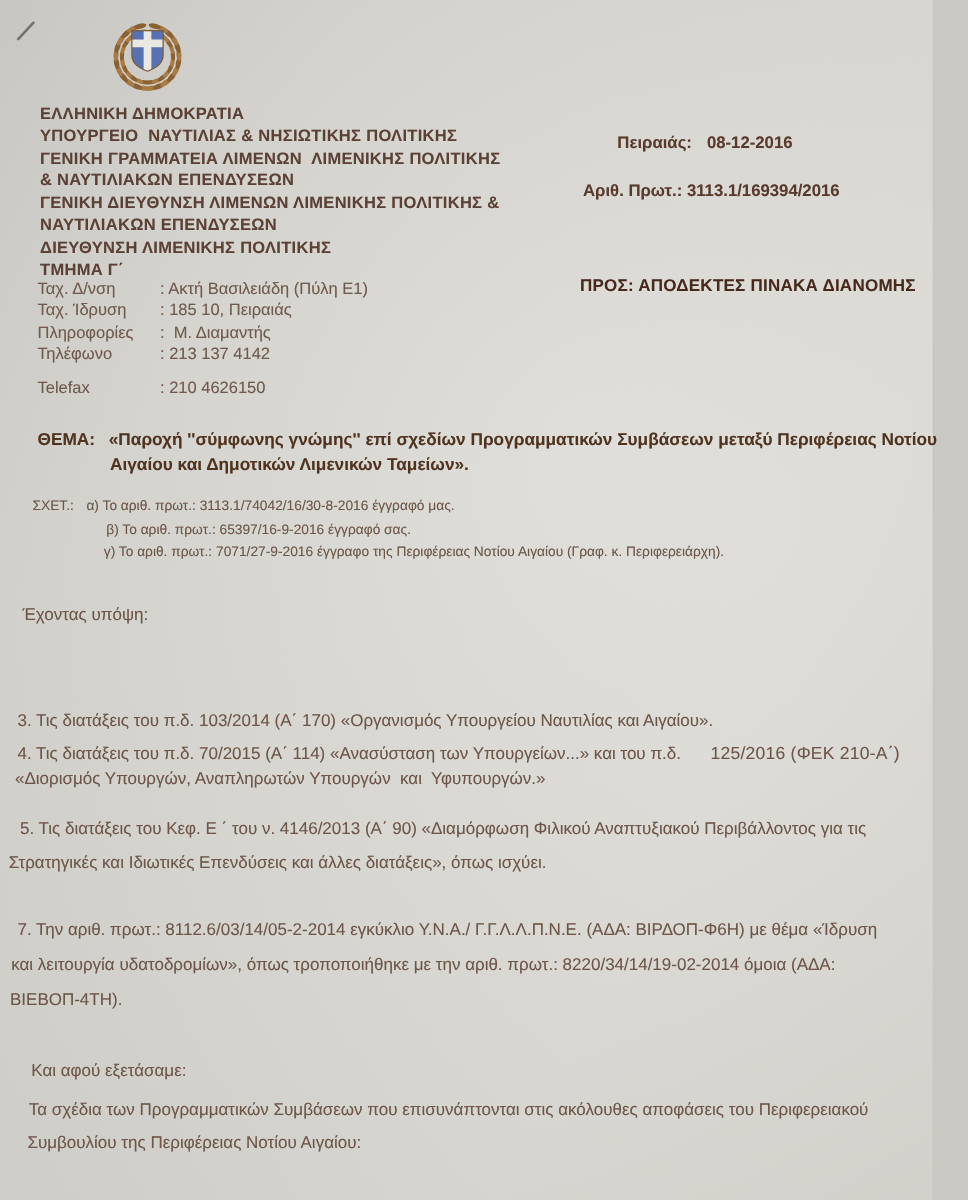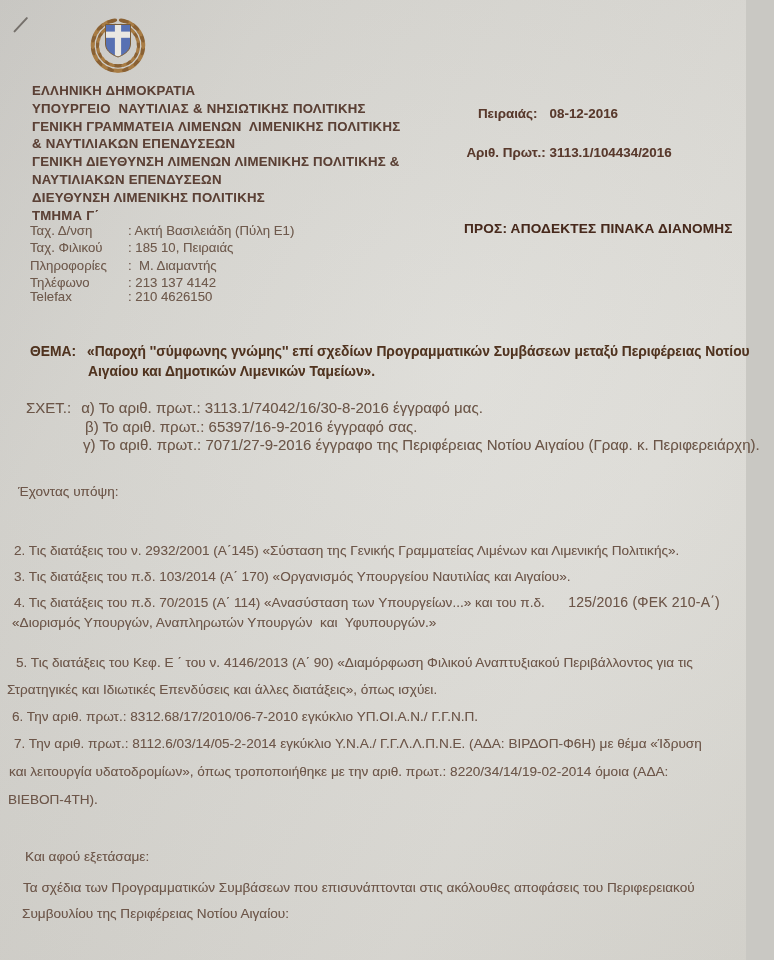--- a/index.html
+++ b/index.html
@@ -13,21 +13,21 @@
     color:#6d564a;
   }
   .l{position:absolute;white-space:pre;line-height:1.15;text-shadow:0 0 0.5px rgba(80,60,45,0.25);}
   .org{font-size:13.2px;font-weight:700;color:#5b4035;letter-spacing:.25px;}
   .contact{font-size:13.2px;color:#6f5a4d;}
   .contact .lab{display:inline-block;width:98px;}
   .meta{font-size:13.4px;font-weight:700;color:#59392c;}
   .meta .gap{margin-right:12px;}
   .recipient{font-size:13.6px;font-weight:700;color:#47291c;letter-spacing:.2px;}
   .subject{font-size:13.8px;font-weight:700;color:#50331f;}
-  .refs{font-size:15px;color:#6c5648;}
+  .refs{font-size:11px;color:#6c5648;}
   .body-t{font-size:13.6px;color:#6d5649;text-align:right;}
   .big{font-size:14px;letter-spacing:.2px;margin-left:16px;}
   .pen-mark{
     position:absolute;left:14px;top:31px;width:20px;height:2.4px;
     background:#75706b;border-radius:2px;
     transform:rotate(-47deg);transform-origin:0 50%;
   }
   .emblem{position:absolute;left:88px;top:14px;width:60px;height:62px;}
   .emblem svg{width:100%;height:100%;}
 </style>
@@ -110,61 +110,59 @@
     <div class="l org" style="left:32px;top:119px">ΓΕΝΙΚΗ ΓΡΑΜΜΑΤΕΙΑ ΛΙΜΕΝΩΝ  ΛΙΜΕΝΙΚΗΣ ΠΟΛΙΤΙΚΗΣ</div>
     <div class="l org" style="left:32px;top:136px">&amp; ΝΑΥΤΙΛΙΑΚΩΝ ΕΠΕΝΔΥΣΕΩΝ</div>
     <div class="l org" style="left:32px;top:154px">ΓΕΝΙΚΗ ΔΙΕΥΘΥΝΣΗ ΛΙΜΕΝΩΝ ΛΙΜΕΝΙΚΗΣ ΠΟΛΙΤΙΚΗΣ &amp;</div>
     <div class="l org" style="left:32px;top:172px">ΝΑΥΤΙΛΙΑΚΩΝ ΕΠΕΝΔΥΣΕΩΝ</div>
     <div class="l org" style="left:32px;top:190px">ΔΙΕΥΘΥΝΣΗ ΛΙΜΕΝΙΚΗΣ ΠΟΛΙΤΙΚΗΣ</div>
     <div class="l org" style="left:32px;top:208px">ΤΜΗΜΑ Γ΄</div>
   </div>
 
   <div>
     <div class="l contact" style="left:30px;top:223px"><span class="lab">Ταχ. Δ/νση</span><span>: Ακτή Βασιλειάδη (Πύλη Ε1)</span></div>
-    <div class="l contact" style="left:30px;top:240px"><span class="lab">Ταχ. Φιλικού</span><span>: 185 10, Πειραιάς</span></div>
+    <div class="l contact" style="left:30px;top:240px"><span class="lab">Ταχ. Ίδρυση</span><span>: 185 10, Πειραιάς</span></div>
     <div class="l contact" style="left:30px;top:258px"><span class="lab">Πληροφορίες</span><span>:  Μ. Διαμαντής</span></div>
     <div class="l contact" style="left:30px;top:275px"><span class="lab">Τηλέφωνο</span><span>: 213 137 4142</span></div>
-    <div class="l contact" style="left:30px;top:289px"><span class="lab">Telefax</span><span>: 210 4626150</span></div>
+    <div class="l contact" style="left:30px;top:302px"><span class="lab">Telefax</span><span>: 210 4626150</span></div>
   </div>
 
-  <div class="l meta" style="left:463px;top:91px">
+  <div class="l meta" style="left:479px;top:91px">
     <span class="gap">Πειραιάς:</span><span>08-12-2016</span>
   </div>
   <div class="l meta" style="left:452px;top:130px">
-    <span>Αριθ. Πρωτ.:</span><span> </span><span>3113.1/104434/2016</span>
+    <span>Αριθ. Πρωτ.:</span><span> </span><span>3113.1/169394/2016</span>
   </div>
   <div class="l recipient" style="left:464px;top:221px">ΠΡΟΣ: ΑΠΟΔΕΚΤΕΣ ΠΙΝΑΚΑ ΔΙΑΝΟΜΗΣ</div>
 
   <div>
     <div class="l subject" style="left:30px;top:344px"><span>ΘΕΜΑ:</span><span style="display:inline-block;width:11px"></span><span>«Παροχή ''σύμφωνης γνώμης'' επί σχεδίων Προγραμματικών Συμβάσεων μεταξύ Περιφέρειας Νοτίου</span></div>
     <div class="l subject" style="left:88px;top:364px">Αιγαίου και Δημοτικών Λιμενικών Ταμείων».</div>
   </div>
 
   <div>
     <div class="l refs" style="left:26px;top:399px"><span>ΣΧΕΤ.:</span><span style="display:inline-block;width:10px"></span><span>α) Το αριθ. πρωτ.: 3113.1/74042/16/30-8-2016 έγγραφό μας.</span></div>
     <div class="l refs" style="left:85px;top:418px">β) Το αριθ. πρωτ.: 65397/16-9-2016 έγγραφό σας.</div>
     <div class="l refs" style="left:83px;top:436px">γ) Το αριθ. πρωτ.: 7071/27-9-2016 έγγραφο της Περιφέρειας Νοτίου Αιγαίου (Γραφ. κ. Περιφερειάρχη).</div>
   </div>
 
   <div class="l body-t" style="left:18px;top:484px">Έχοντας υπόψη:</div>
 
-  <div class="l body-t" style="left:14px;top:543px">2. Τις διατάξεις του ν. 2932/2001 (Α΄145) «Σύσταση της Γενικής Γραμματείας Λιμένων και Λιμενικής Πολιτικής».</div>
   <div class="l body-t" style="left:14px;top:569px">3. Τις διατάξεις του π.δ. 103/2014 (Α΄ 170) «Οργανισμός Υπουργείου Ναυτιλίας και Αιγαίου».</div>
 
   <div>
     <div class="l body-t" style="left:14px;top:594px"><span>4. Τις διατάξεις του π.δ. 70/2015 (Α΄ 114) «Ανασύσταση των Υπουργείων...» και του π.δ.  </span><span class="big">125/2016 (ΦΕΚ 210-Α΄)</span></div>
     <div class="l body-t" style="left:12px;top:615px">«Διορισμός Υπουργών, Αναπληρωτών Υπουργών  και  Υφυπουργών.»</div>
   </div>
 
   <div>
     <div class="l body-t" style="left:16px;top:655px">5. Τις διατάξεις του Κεφ. Ε ΄ του ν. 4146/2013 (Α΄ 90) «Διαμόρφωση Φιλικού Αναπτυξιακού Περιβάλλοντος για τις</div>
     <div class="l body-t" style="left:7px;top:682px">Στρατηγικές και Ιδιωτικές Επενδύσεις και άλλες διατάξεις», όπως ισχύει.</div>
   </div>
 
-  <div class="l body-t" style="left:12px;top:709px">6. Την αριθ. πρωτ.: 8312.68/17/2010/06-7-2010 εγκύκλιο ΥΠ.ΟΙ.Α.Ν./ Γ.Γ.Ν.Π.</div>
 
   <div>
     <div class="l body-t" style="left:14px;top:736px">7. Την αριθ. πρωτ.: 8112.6/03/14/05-2-2014 εγκύκλιο Υ.Ν.Α./ Γ.Γ.Λ.Λ.Π.Ν.Ε. (ΑΔΑ: ΒΙΡΔΟΠ-Φ6Η) με θέμα «Ίδρυση</div>
     <div class="l body-t" style="left:9px;top:764px">και λειτουργία υδατοδρομίων», όπως τροποποιήθηκε με την αριθ. πρωτ.: 8220/34/14/19-02-2014 όμοια (ΑΔΑ:</div>
     <div class="l body-t" style="left:8px;top:792px">ΒΙΕΒΟΠ-4ΤΗ).</div>
   </div>
 
   <div class="l body-t" style="left:25px;top:849px">Και αφού εξετάσαμε:</div>
   <div>
     <div class="l body-t" style="left:23px;top:880px">Τα σχέδια των Προγραμματικών Συμβάσεων που επισυνάπτονται στις ακόλουθες αποφάσεις του Περιφερειακού</div>

